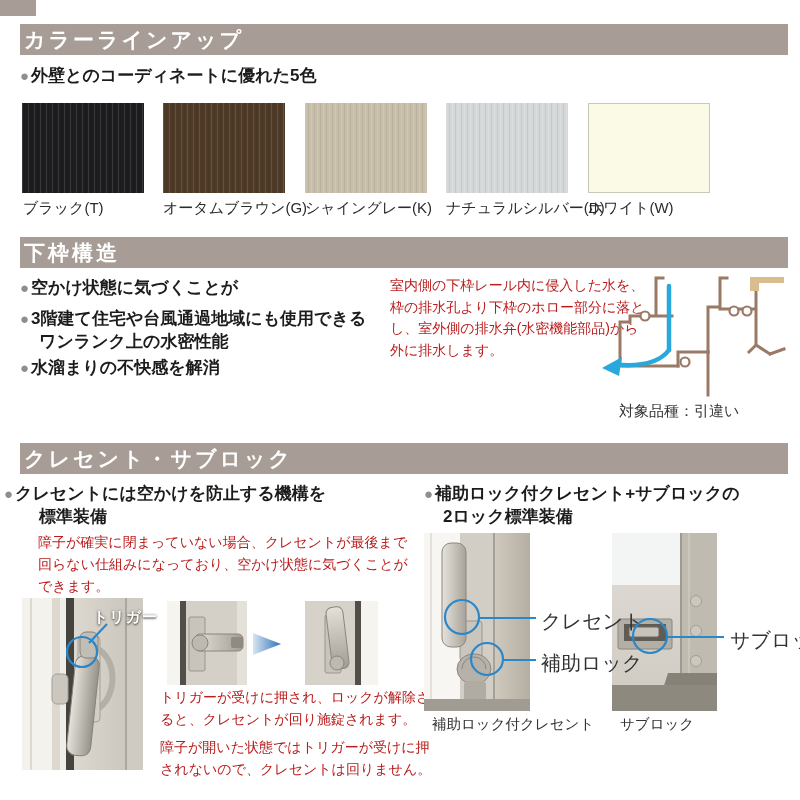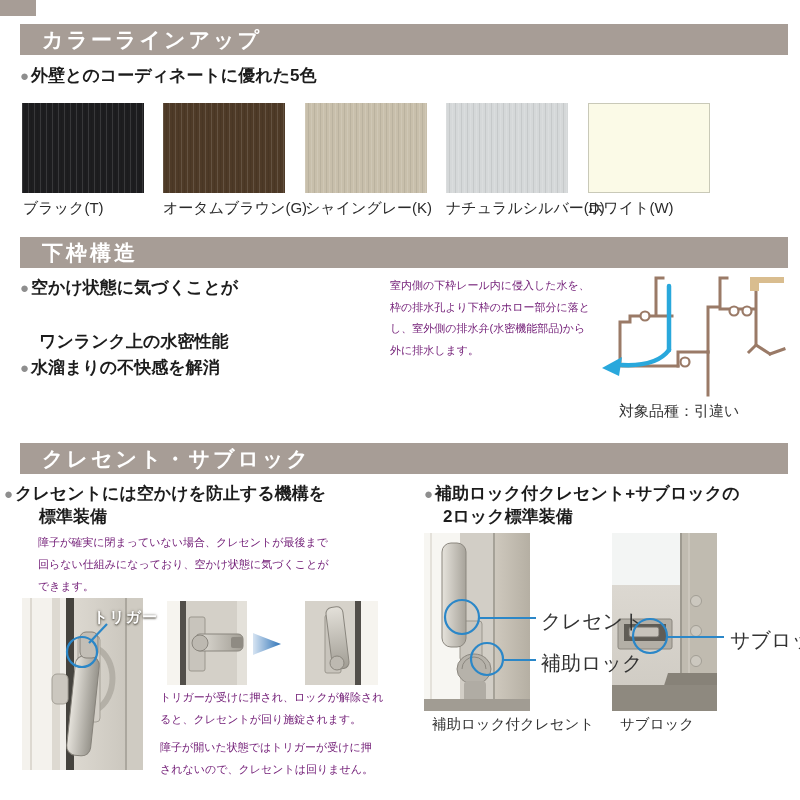--- a/index.html
+++ b/index.html
@@ -1,25 +1,25 @@
 <!DOCTYPE html>
 <html style="--bar: #a79d96; --bullet: #8e8e8e; --blue: #2b87c8;"><head>
 <meta charset="utf-8">
 <style>
   html,body{margin:0;padding:0;background:#fff;}
   #canvas{position:relative;width:800px;height:800px;background:#fff;overflow:hidden;
           font-family:"Liberation Sans","DejaVu Sans",sans-serif;color:#222;}
   .bar{position:absolute;left:20px;width:768px;height:31px;background:var(--bar,#a79d96);
        color:#fff;font-size:21px;font-weight:700;letter-spacing:3px;line-height:31px;
-       padding-left:22px;box-sizing:border-box;white-space:nowrap;}
+       padding-left:4px;box-sizing:border-box;white-space:nowrap;}
   .corner{position:absolute;left:0;top:0;width:36px;height:16px;background:var(--bar,#a79d96);}
   .feat{position:absolute;font-size:17px;font-weight:700;color:#1c1c1c;white-space:nowrap;}
   .blt{color:var(--bullet,#8e8e8e);font-size:15px;margin-right:2px;}
   .cont{padding-left:19px;text-align:center;}
-  .para{position:absolute;font-size:11px;color:#701a75;line-height:21.5px;white-space:nowrap;}
+  .para{position:absolute;font-size:14px;color:#b91c1c;line-height:21.5px;white-space:nowrap;}
   .para span{display:block;}
   .swatch{position:absolute;top:103px;width:122px;height:90px;overflow:hidden;}
   .tex::after{content:"";position:absolute;inset:0;
       background:repeating-linear-gradient(90deg,rgba(255,255,255,.12) 0 1px,rgba(0,0,0,0) 1px 3px,
                  rgba(0,0,0,.07) 3px 4px,rgba(0,0,0,0) 4px 6px);}
   .swb{box-shadow:inset 0 0 0 1px #c9c9b8;}
   .swlabel{position:absolute;top:199px;font-size:15px;color:#2b2b2b;white-space:nowrap;}
   .dcap{position:absolute;font-size:15px;color:#333;white-space:nowrap;}
   .photo{position:absolute;}
   .photo svg{display:block;}
@@ -54,20 +54,23 @@
   <div class="swlabel" style="left:305px;">シャイングレー(K)</div>
   <div class="swlabel" style="left:446px;">ナチュラルシルバー(D)</div>
   <div class="swlabel" style="left:588px;">ホワイト(W)</div>
 
   <div class="bar" style="top:237px;">
     <span>下枠構造</span>
   </div>
   <div class="feat" style="left:20px;top:276px;">
     <span class="blt">●</span><span>空かけ状態に気づくことが</span>
   </div>
+  <div class="feat" style="left:20px;top:307px;">
+    <span class="blt">●</span><span>3階建て住宅や台風通過地域にも使用できる</span>
+  </div>
   <div class="feat cont" style="left:20px;top:330px;">
     <span>ワンランク上の水密性能</span>
   </div>
   <div class="feat" style="left:20px;top:356px;">
     <span class="blt">●</span><span>水溜まりの不快感を解消</span>
   </div>
 
   <div class="para" style="left:390px;top:275px;">
     <span>室内側の下枠レール内に侵入した水を、</span>
     <span>枠の排水孔より下枠のホロー部分に落と</span>

